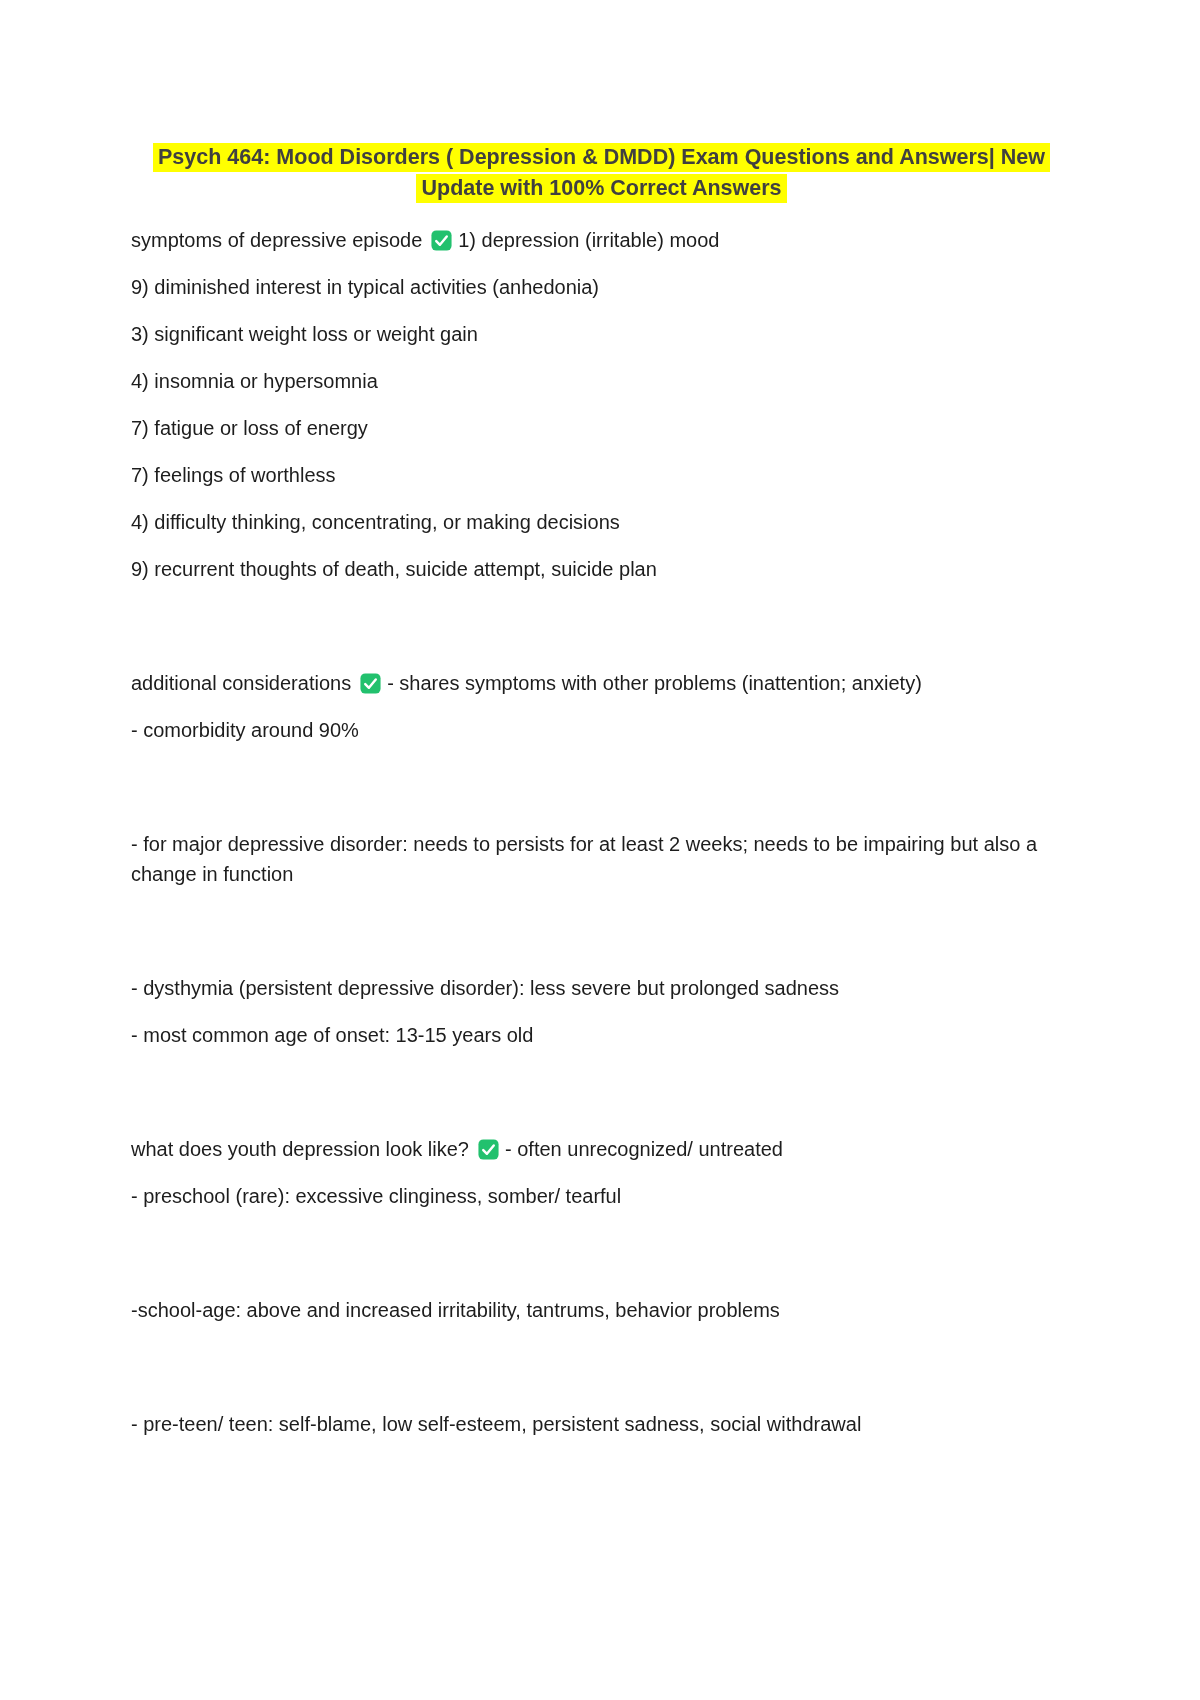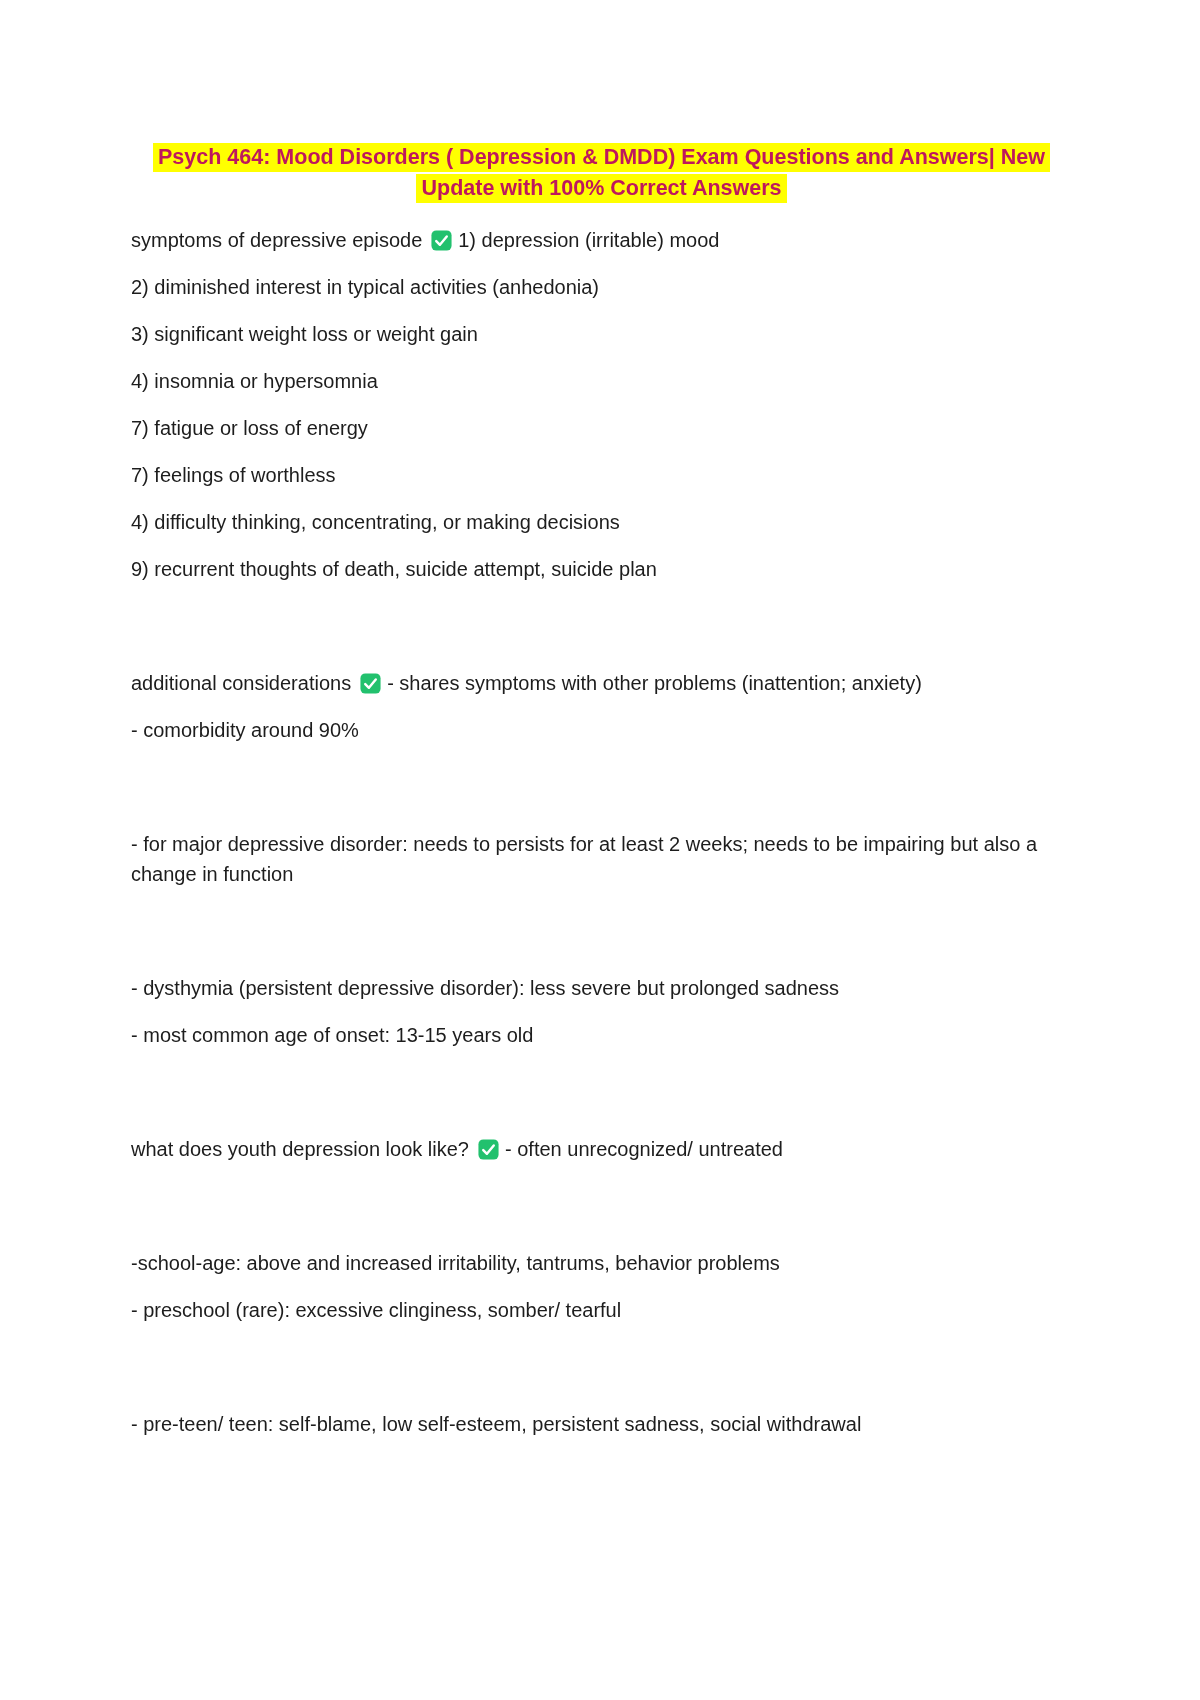--- a/index.html
+++ b/index.html
@@ -12,21 +12,21 @@
     padding: 145px 128px 0 131px;
     font-family: "Liberation Sans", sans-serif;
     color: #1d1d1d;
     overflow: hidden;
   }
   .title {
     text-align: center;
     font-weight: bold;
     font-size: 21.5px;
     line-height: 25px;
-    color: #be185d;
+    color: #404040;
     margin: 0 0 24px 0;
   }
   .title .title-line { display: block; margin-bottom: 6px; }
   .title .hl {
     display: inline;
     padding: 2px 5px 3px 5px;
   }
   .para {
     font-size: 20px;
     line-height: 30px;
@@ -49,21 +49,21 @@
     <span class="title-line"><span class="hl" style="background:#ffff00;">Update with 100% Correct Answers</span></span>
   </div>
 
   <p class="para">
     <span>symptoms of depressive episode</span><span class="check"><svg width="21" height="21" viewBox="0 0 24 24">
           <rect x="0.5" y="0.5" width="23" height="23" rx="5.5" fill="#22c16e"></rect>
           <path d="M6 12.7l4.2 4.2 7.8-9.4" stroke="#ffffff" stroke-width="2.8" fill="none" stroke-linecap="round" stroke-linejoin="round"></path>
         </svg></span><span>1) depression (irritable) mood</span>
   </p>
 
-  <p class="para">2) diminished interest in typical activities (anhedonia)</p>
+  <p class="para">9) diminished interest in typical activities (anhedonia)</p>
   <p class="para">3) significant weight loss or weight gain</p>
   <p class="para">4) insomnia or hypersomnia</p>
   <p class="para">7) fatigue or loss of energy</p>
   <p class="para">7) feelings of worthless</p>
   <p class="para">4) difficulty thinking, concentrating, or making decisions</p>
   <p class="para">9) recurrent thoughts of death, suicide attempt, suicide plan</p>
 
   <p class="para gap">
     <span>additional considerations</span><span class="check"><svg width="21" height="21" viewBox="0 0 24 24">
           <rect x="0.5" y="0.5" width="23" height="23" rx="5.5" fill="#22c16e"></rect>
@@ -76,17 +76,17 @@
   <p class="para gap">- dysthymia (persistent depressive disorder): less severe but prolonged sadness</p>
   <p class="para">- most common age of onset: 13-15 years old</p>
 
   <p class="para gap">
     <span>what does youth depression look like?</span><span class="check"><svg width="21" height="21" viewBox="0 0 24 24">
           <rect x="0.5" y="0.5" width="23" height="23" rx="5.5" fill="#22c16e"></rect>
           <path d="M6 12.7l4.2 4.2 7.8-9.4" stroke="#ffffff" stroke-width="2.8" fill="none" stroke-linecap="round" stroke-linejoin="round"></path>
         </svg></span><span>- often unrecognized/ untreated</span>
   </p>
 
+  <p class="para">- preschool (rare): excessive clinginess, somber/ tearful</p>
   <p class="para gap">-school-age: above and increased irritability, tantrums, behavior problems</p>
-  <p class="para">- preschool (rare): excessive clinginess, somber/ tearful</p>
   <p class="para gap">- pre-teen/ teen: self-blame, low self-esteem, persistent sadness, social withdrawal</p>
 
 </div>
 
 </body></html>

